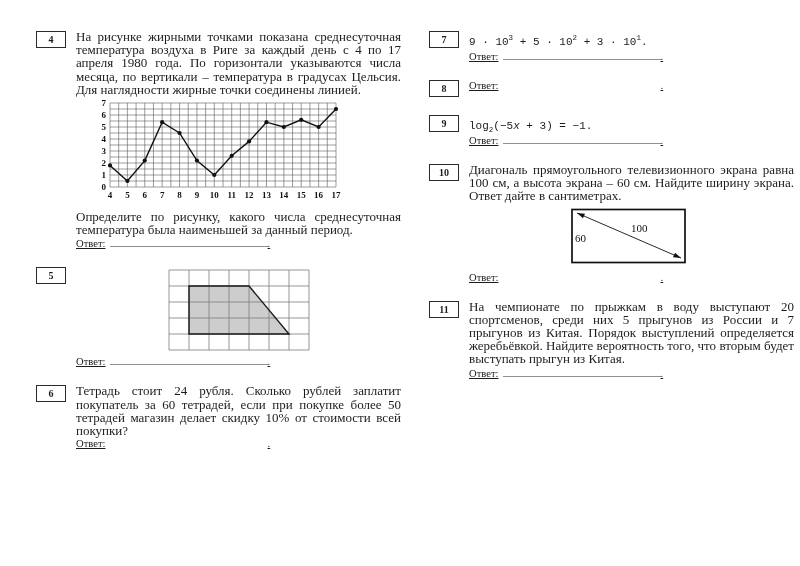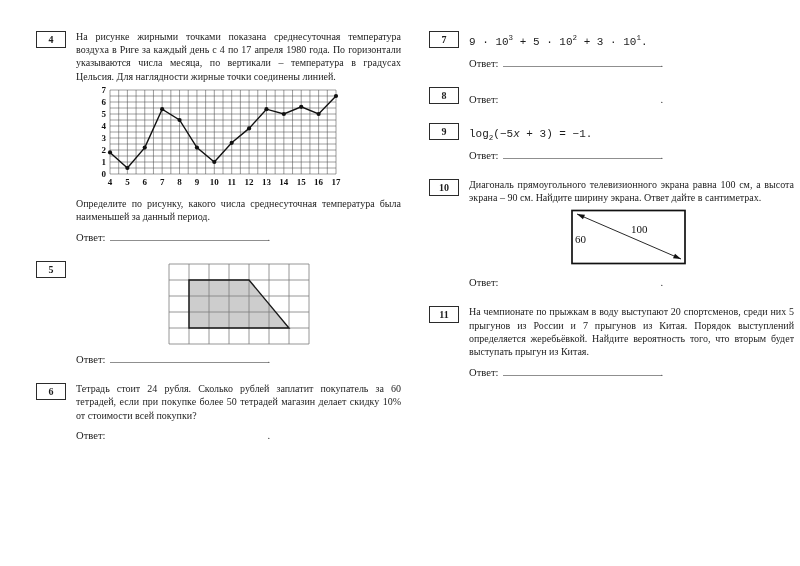--- a/index.html
+++ b/index.html
@@ -11,27 +11,27 @@
   #cols{display:flex;gap:28px;padding:30px 6px 0 36px;}
   .col{width:366px;display:flex;flex-direction:column;}
   .problem{display:flex;align-items:flex-start;}
   .problem + .problem{margin-top:17px;}
   .numbox{
     flex:0 0 auto;width:28px;height:15px;border:1px solid #2b2b2b;
     font-size:10px;font-weight:bold;text-align:center;line-height:15px;
     margin-right:10px;margin-top:1px;background:#fff;
   }
   .pbody{flex:1 1 auto;min-width:0;}
-  .ptext{font-size:10px;line-height:13.2px;text-align:justify;margin:0;}
+  .ptext{font-size:13px;line-height:13.2px;text-align:justify;margin:0;}
   .ptext i{font-style:italic;}
   .mathline{font-size:11px;line-height:14px;margin:5px 0 0 0;font-family:Liberation Mono, monospace;}
   .mathline sup{font-size:7.5px;line-height:0;}
   .mathline sub{font-size:7.5px;line-height:0;}
   .mathline .var{font-style:italic;}
-  .answer{margin-top:7px;font-size:10.6px;white-space:nowrap;}
+  .answer{font-size:10.6px;white-space:nowrap;text-decoration:underline;}
   .ansline{display:inline-block;width:158px;height:10px;margin-left:4px;}
   .ansline.lined{border-bottom:1px solid #8f8f8f;}
   .figwrap{text-align:center;margin:3px 0 3px 0;}
   .figwrap.chart{text-align:left;margin-left:14px;}
   svg{display:block;margin:0 auto;}
   .figwrap.chart svg{margin:0;}
   svg text{font-family:"Liberation Serif","DejaVu Serif",serif;}
 </style>
 </head>
 <body>
@@ -209,21 +209,21 @@
           <p class="mathline"><span>log</span><sub>2</sub><span>(−5</span><span class="var">x</span><span> + 3) = −1</span><span>.</span></p>
           <div class="answer">
             <span>Ответ:</span><span class="ansline lined"></span><span>.</span>
           </div>
         </div>
       </div>
 
       <div class="problem">
         <div class="numbox">10</div>
         <div class="pbody">
-          <p class="ptext">Диагональ прямоугольного телевизионного экрана равна 100 см, а высота экрана – 90 см. Найдите ширину экрана. Ответ дайте в сантиметрах.</p>
+          <p class="ptext">Диагональ прямоугольного телевизионного экрана равна 100 см, а высота экрана – 60 см. Найдите ширину экрана. Ответ дайте в сантиметрах.</p>
           <div class="figwrap">
             <svg width="150" height="62" viewBox="0 0 150 62">
                 <rect x="15" y="3.5" width="113" height="53" fill="none" stroke="#111" stroke-width="1.7"></rect>
                 <line x1="20" y1="7" x2="124" y2="52" stroke="#111" stroke-width="0.9"></line>
                 <polygon points="124,52 116.03121530532603,51.293975574126556 118.02990616953086,46.67477891018652" fill="#111"></polygon>
                 <polygon points="20,7 27.968784694673968,7.706024425873446 25.970093830469146,12.325221089813477" fill="#111"></polygon>
                 <text x="18" y="36" font-size="11" fill="#111">60</text>
                 <text x="74" y="26" font-size="11" fill="#111">100</text>
               </svg>
           </div>

